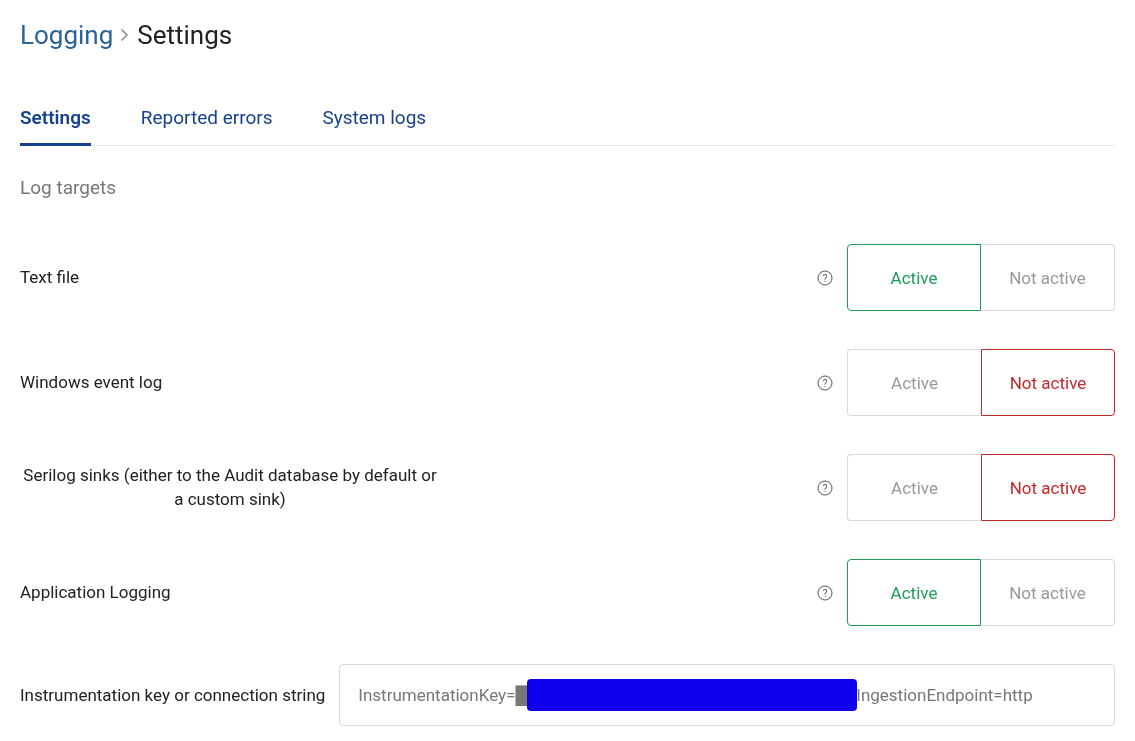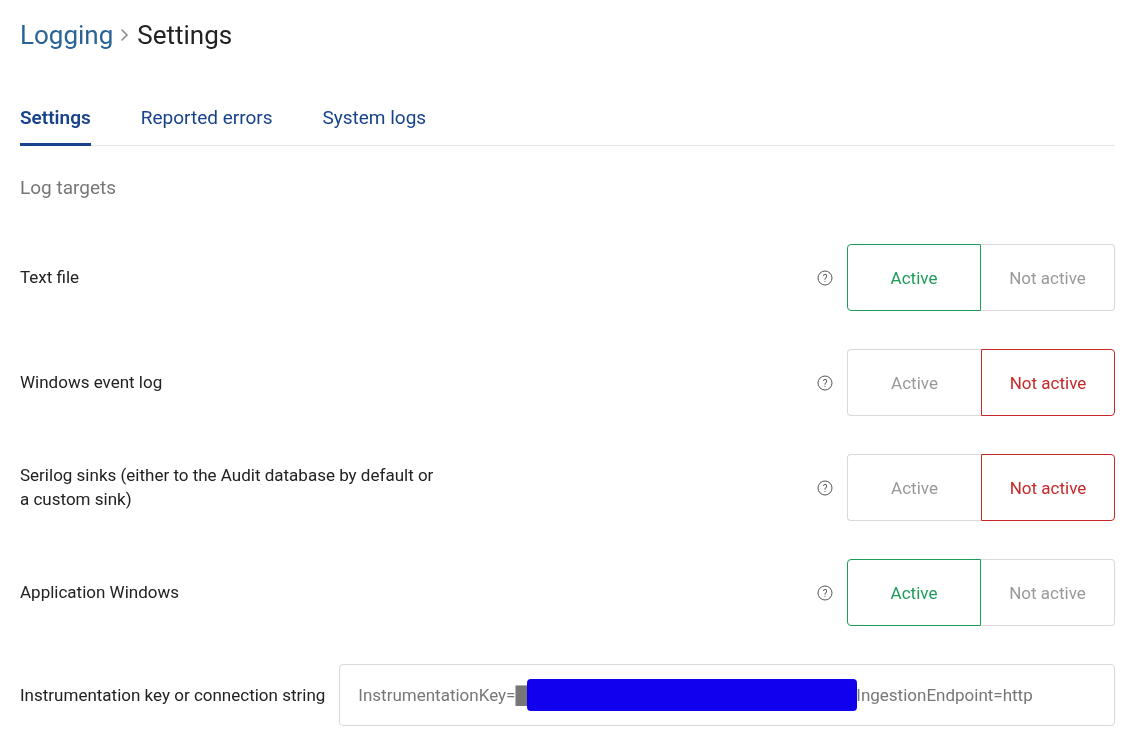--- a/index.html
+++ b/index.html
@@ -63,20 +63,21 @@
       font-size: 19px;
       font-weight: 400;
       margin-bottom: 45px;
     }
 
     .setting-row {
       display: flex;
       align-items: center;
       justify-content: space-between;
       margin-bottom: 38px;
+      text-align: center;
     }
     .setting-label {
       color: #222;
       font-size: 17px;
       line-height: 1.4;
       max-width: 420px;
     }
     .setting-right {
       display: flex;
       align-items: center;
@@ -229,21 +230,21 @@
         </svg>
     </span>
     <div class="toggle-group">
       <div class="toggle-btn left">Active</div>
       <div class="toggle-btn right sel-notactive">Not active</div>
     </div>
   </div>
 </div>
 
 <div class="setting-row">
-  <div class="setting-label">Application Windows</div>
+  <div class="setting-label">Application Logging</div>
   <div class="setting-right">
     <span class="help-icon">
       <svg width="16" height="16" viewBox="0 0 16 16">
           <circle cx="8" cy="8" r="7" stroke="#555" stroke-width="1" fill="none"></circle>
           <text x="8" y="12" font-size="10" text-anchor="middle" fill="#555">?</text>
         </svg>
     </span>
     <div class="toggle-group">
       <div class="toggle-btn left sel-active">Active</div>
       <div class="toggle-btn right">Not active</div>

